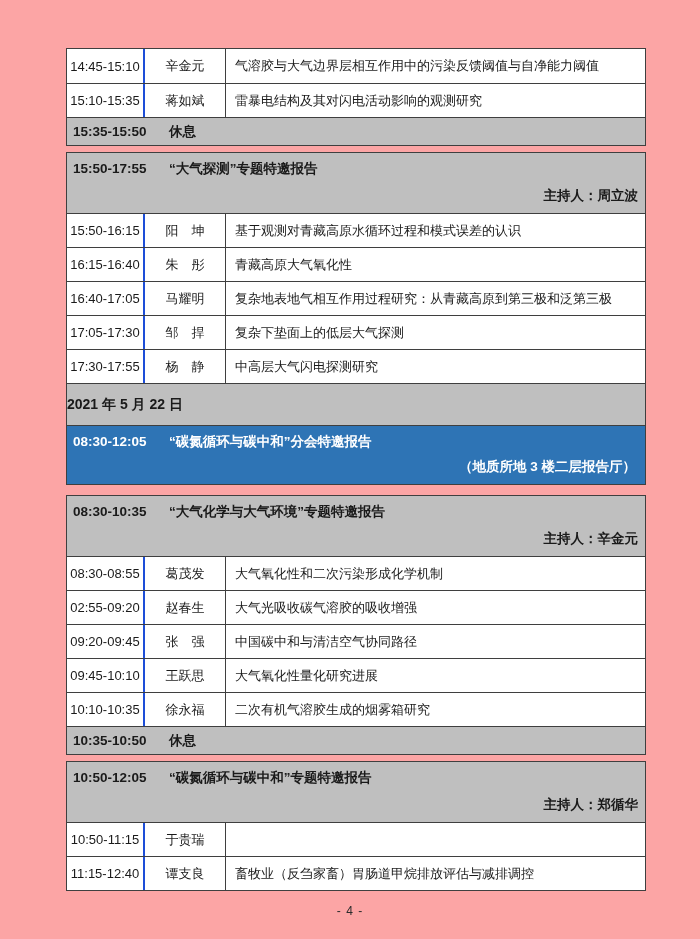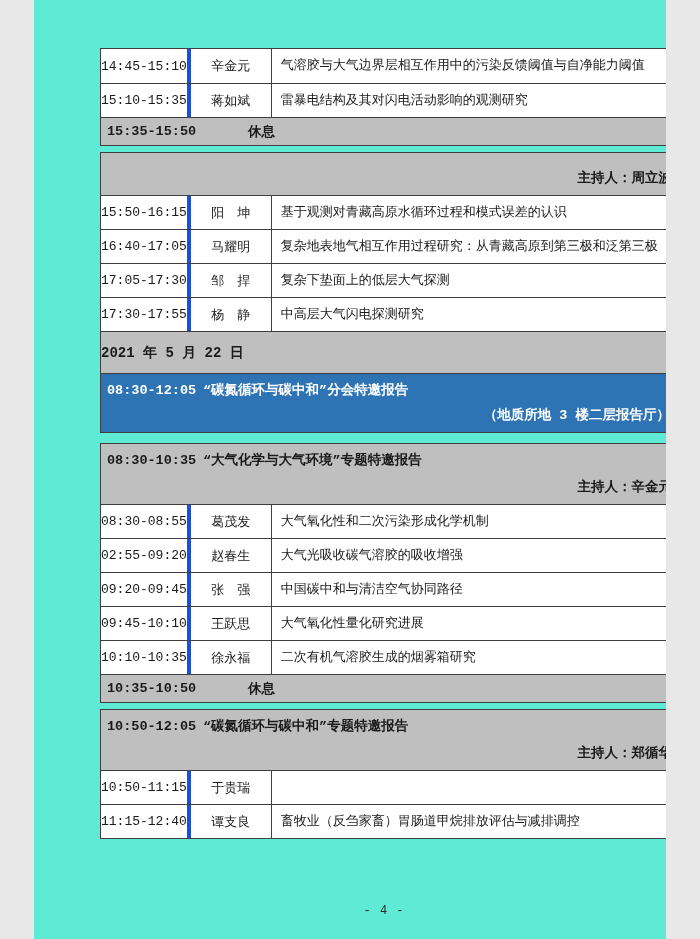--- a/index.html
+++ b/index.html
@@ -1,47 +1,47 @@
 <!DOCTYPE html>
 <html><head>
 <meta charset="utf-8">
 <style>
   html,body { margin:0; padding:0; background:#e8e8e8; }
   .page {
-    position:relative; width:632px; height:939px; background:#5eead4;
-    font-family:Liberation Mono, monospace; color:#1a1a1a;
+    position:relative; width:700px; height:939px; background:#fca5a5;
+    font-family:Liberation Sans, sans-serif; color:#1a1a1a;
     overflow:hidden; margin:0 auto;
   }
   .content { position:absolute; left:66px; top:48px; width:580px; }
   .tbl { border:1px solid #3f3f3f; box-sizing:border-box; background:#fff; }
   .gap6 { margin-top:6px; }
   .gap10 { margin-top:10px; }
   .row { border-top:1px solid #3f3f3f; box-sizing:border-box; }
   .tbl .row:first-child { border-top:none; }
 
   
   .talk { display:flex; align-items:stretch; min-height:34px; background:#fff; }
   .talk .time {
     flex:0 0 76px; display:flex; align-items:center; justify-content:center;
     font-size:13px; white-space:nowrap;
   }
   .talk .speaker {
-    flex:0 0 80px; border-left:4px solid #1d4ed8; border-right:1px solid #3f3f3f;
+    flex:0 0 80px; border-left:2px solid #1d4ed8; border-right:1px solid #3f3f3f;
     display:flex; align-items:center; justify-content:center; font-size:13px;
     white-space:nowrap;
   }
   .talk .title {
     flex:1; display:flex; align-items:center;
     padding:5px 12px 5px 9px; font-size:13px; line-height:1.5;
   }
 
   .gray { background:#BFBFBF; }
 
   
-  .break { display:flex; align-items:center; min-height:28px; font-weight:bold; font-size:13.5px;gap:45px; }
+  .break { display:flex; align-items:center; min-height:28px; font-weight:bold; font-size:13.5px; }
   .break .btime { flex:0 0 102px; padding-left:6px; box-sizing:border-box; white-space:nowrap; }
 
   
   .session { padding:7px 0 8px; font-weight:bold; font-size:13.5px; }
   .session .sline1 { display:flex; align-items:baseline; }
   .session .btime { flex:0 0 102px; padding-left:6px; box-sizing:border-box; white-space:nowrap; }
   .session .stitle { flex:1; }
   .session .chair { text-align:right; padding:9px 7px 0 0; }
 
   
@@ -83,26 +83,35 @@
         <div class="title">雷暴电结构及其对闪电活动影响的观测研究</div>
       </div>
       <div class="row break gray">
         <span class="btime">15:35-15:50</span>
         <span class="blabel">休息</span>
       </div>
     </div>
 
     <div class="tbl gap6">
       <div class="row session gray">
+        <div class="sline1">
+          <span class="btime">15:50-17:55</span>
+          <span class="stitle">“大气探测”专题特邀报告</span>
+        </div>
         <div class="chair">主持人：周立波</div>
       </div>
       <div class="row talk">
         <div class="time">15:50-16:15</div>
         <div class="speaker">阳　坤</div>
         <div class="title">基于观测对青藏高原水循环过程和模式误差的认识</div>
+      </div>
+      <div class="row talk">
+        <div class="time">16:15-16:40</div>
+        <div class="speaker">朱　彤</div>
+        <div class="title">青藏高原大气氧化性</div>
       </div>
       <div class="row talk">
         <div class="time">16:40-17:05</div>
         <div class="speaker">马耀明</div>
         <div class="title">复杂地表地气相互作用过程研究：从青藏高原到第三极和泛第三极</div>
       </div>
       <div class="row talk">
         <div class="time">17:05-17:30</div>
         <div class="speaker">邹　捍</div>
         <div class="title">复杂下垫面上的低层大气探测</div>

